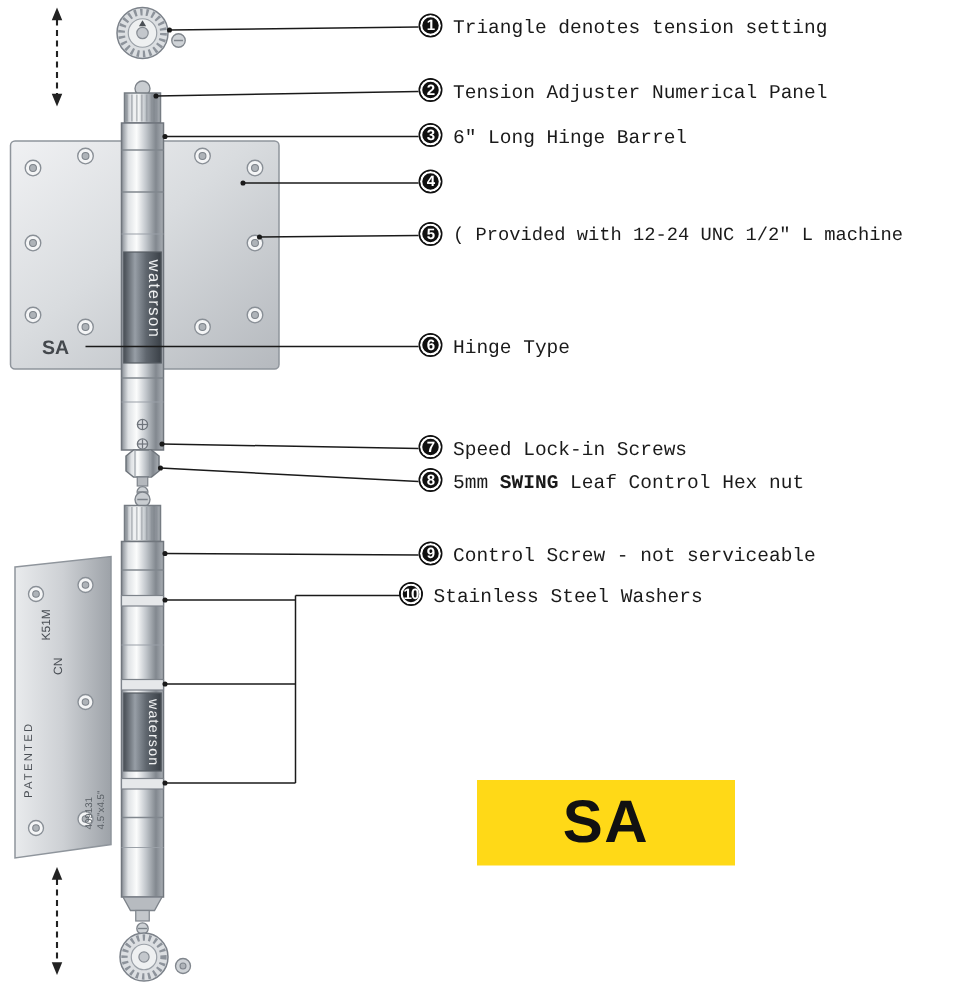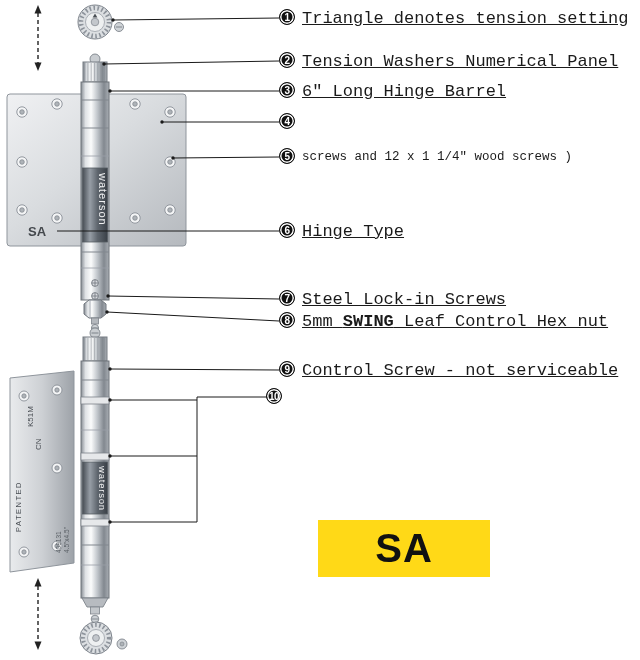--- a/index.html
+++ b/index.html
@@ -18,21 +18,21 @@
     width:16px; height:16px;
     border:1.5px solid #101010;
     border-radius:50%;
     background:#101010;
     color:#fff;
     box-shadow: inset 0 0 0 1.5px #fff;
     font-family:"Liberation Sans",sans-serif;
     font-size:10px; font-weight:bold; letter-spacing:-0.5px;
     display:flex; align-items:center; justify-content:center;
   }
-  .label { font-size:17px; line-height:19px; white-space:nowrap;text-decoration:underline; }
+  .label { font-size:13px; line-height:19px; white-space:nowrap; }
   .sub { font-size:12.5px; line-height:16px; margin-top:1px; }
   .b { font-weight:bold; }
 
   .model-badge {
     position:absolute; left:318px; top:520px; width:172px; height:57px;
     background:#FFD917;
     display:flex; align-items:center; justify-content:center;
     font-family:"Liberation Sans",sans-serif;
     font-size:40px; font-weight:bold; color:#111; letter-spacing:1px;
   }
@@ -266,52 +266,53 @@
       <circle cx="110" cy="522" r="1.7"></circle>
     </g>
   </svg>
 
   <div class="callout" style="left:279px; top:9px">
     <span class="badge">1</span>
     <span class="label">Triangle denotes tension setting</span>
   </div>
   <div class="callout" style="left:279px; top:52px">
     <span class="badge">2</span>
-    <span class="label">Tension Washers Numerical Panel</span>
+    <span class="label">Tension Adjuster Numerical Panel</span>
   </div>
   <div class="callout" style="left:279px; top:82px">
     <span class="badge">3</span>
     <span class="label">6" Long Hinge Barrel</span>
   </div>
   <div class="callout" style="left:279px; top:113px">
     <span class="badge">4</span>
   </div>
   <div class="callout" style="left:279px; top:148px">
     <span class="badge">5</span>
     <div>
       <div class="sub">
-        <div>screws and 12 x 1 1/4" wood screws )</div>
+        <div>( Provided with 12-24 UNC 1/2" L machine</div>
       </div>
     </div>
   </div>
   <div class="callout" style="left:279px; top:222px">
     <span class="badge">6</span>
     <span class="label">Hinge Type</span>
   </div>
   <div class="callout" style="left:279px; top:290px">
     <span class="badge">7</span>
-    <span class="label">Steel Lock-in Screws</span>
+    <span class="label">Speed Lock-in Screws</span>
   </div>
   <div class="callout" style="left:279px; top:312px">
     <span class="badge">8</span>
     <span class="label"><span>5mm </span><span class="b">SWING</span><span> Leaf Control Hex nut</span></span>
   </div>
   <div class="callout" style="left:279px; top:361px">
     <span class="badge">9</span>
     <span class="label">Control Screw - not serviceable</span>
   </div>
   <div class="callout" style="left:266px; top:388px">
     <span class="badge">10</span>
+    <span class="label">Stainless Steel Washers</span>
   </div>
 
   <div class="model-badge">SA</div>
 
 </div>
 
 </body></html>

